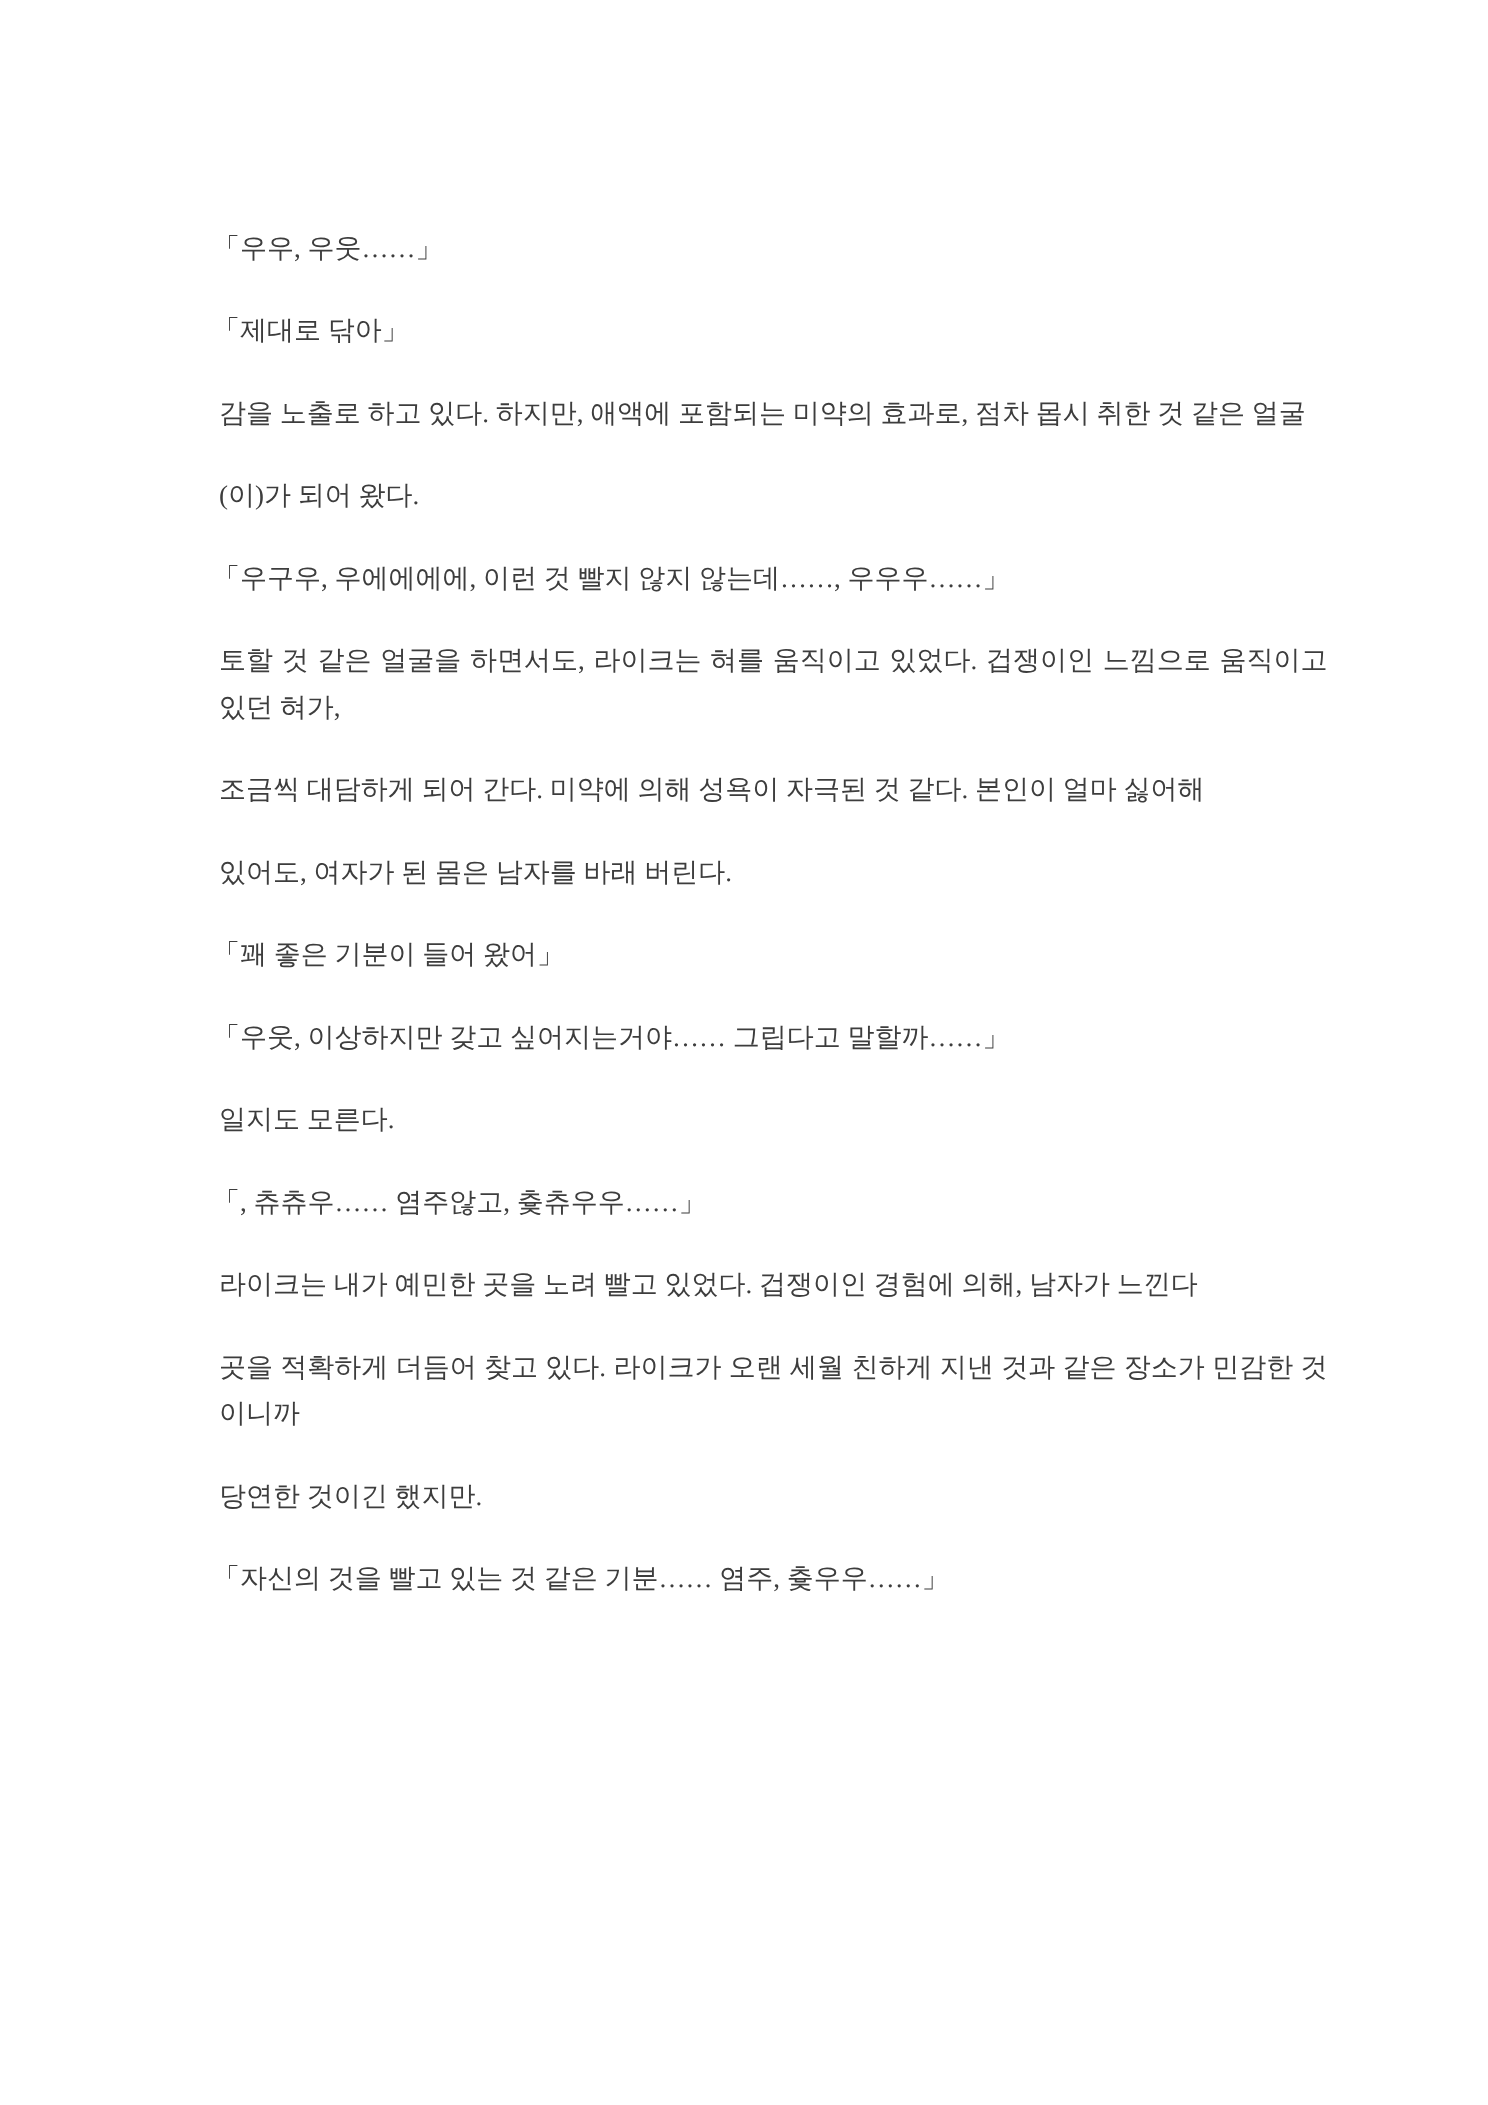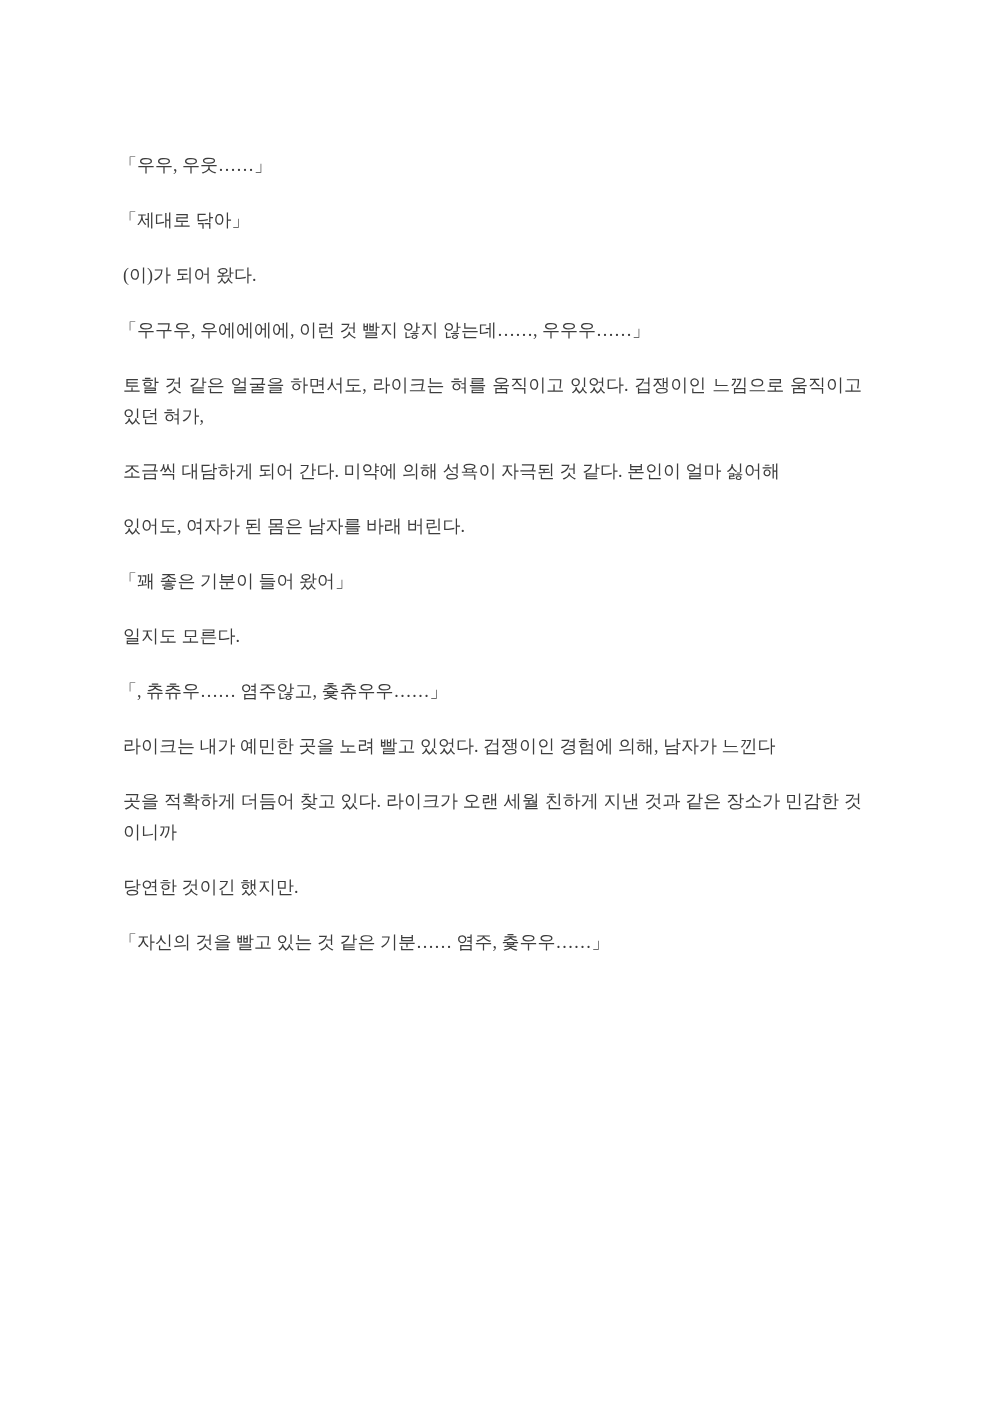--- a/index.html
+++ b/index.html
@@ -12,21 +12,21 @@
     width: 992px;
     height: 1403px;
     margin: 0 auto;
     background: #ffffff;
     overflow: hidden;
     box-sizing: border-box;
   }
   .doc-body {
     position: absolute;
     top: 150px;
-    left: 123px;
+    left: 146px;
     width: 739px;
     font-family: "Liberation Serif", "DejaVu Serif", serif;
     font-size: 18px;
     line-height: 31px;
     color: #3d3d3d;
     text-align: justify;
     word-break: break-all;
   }
   .doc-body p {
     margin: 0 0 24px 0;
@@ -36,26 +36,28 @@
     text-indent: -4px;
   }
 </style>
 </head>
 <body>
 
 <div class="page">
   <main class="doc-body">
       <p class="dialogue">「우우, 우웃……」</p>
       <p class="dialogue">「제대로 닦아」</p>
+      <p class="narration">감을 노출로 하고 있다. 하지만, 애액에 포함되는 미약의 효과로, 점차 몹시 취한 것 같은 얼굴</p>
       <p class="narration">(이)가 되어 왔다.</p>
       <p class="dialogue">「우구우, 우에에에에, 이런 것 빨지 않지 않는데……, 우우우……」</p>
       <p class="narration">토할 것 같은 얼굴을 하면서도, 라이크는 혀를 움직이고 있었다. 겁쟁이인 느낌으로 움직이고 있던 혀가,</p>
       <p class="narration">조금씩 대담하게 되어 간다. 미약에 의해 성욕이 자극된 것 같다. 본인이 얼마 싫어해</p>
       <p class="narration">있어도, 여자가 된 몸은 남자를 바래 버린다.</p>
       <p class="dialogue">「꽤 좋은 기분이 들어 왔어」</p>
+      <p class="dialogue">「우웃, 이상하지만 갖고 싶어지는거야…… 그립다고 말할까……」</p>
       <p class="narration">일지도 모른다.</p>
       <p class="dialogue">「, 츄츄우…… 염주않고, 츛츄우우……」</p>
       <p class="narration">라이크는 내가 예민한 곳을 노려 빨고 있었다. 겁쟁이인 경험에 의해, 남자가 느낀다</p>
       <p class="narration">곳을 적확하게 더듬어 찾고 있다. 라이크가 오랜 세월 친하게 지낸 것과 같은 장소가 민감한 것이니까</p>
       <p class="narration">당연한 것이긴 했지만.</p>
       <p class="dialogue">「자신의 것을 빨고 있는 것 같은 기분…… 염주, 츛우우……」</p>
     </main>
 </div>
 
 </body></html>

